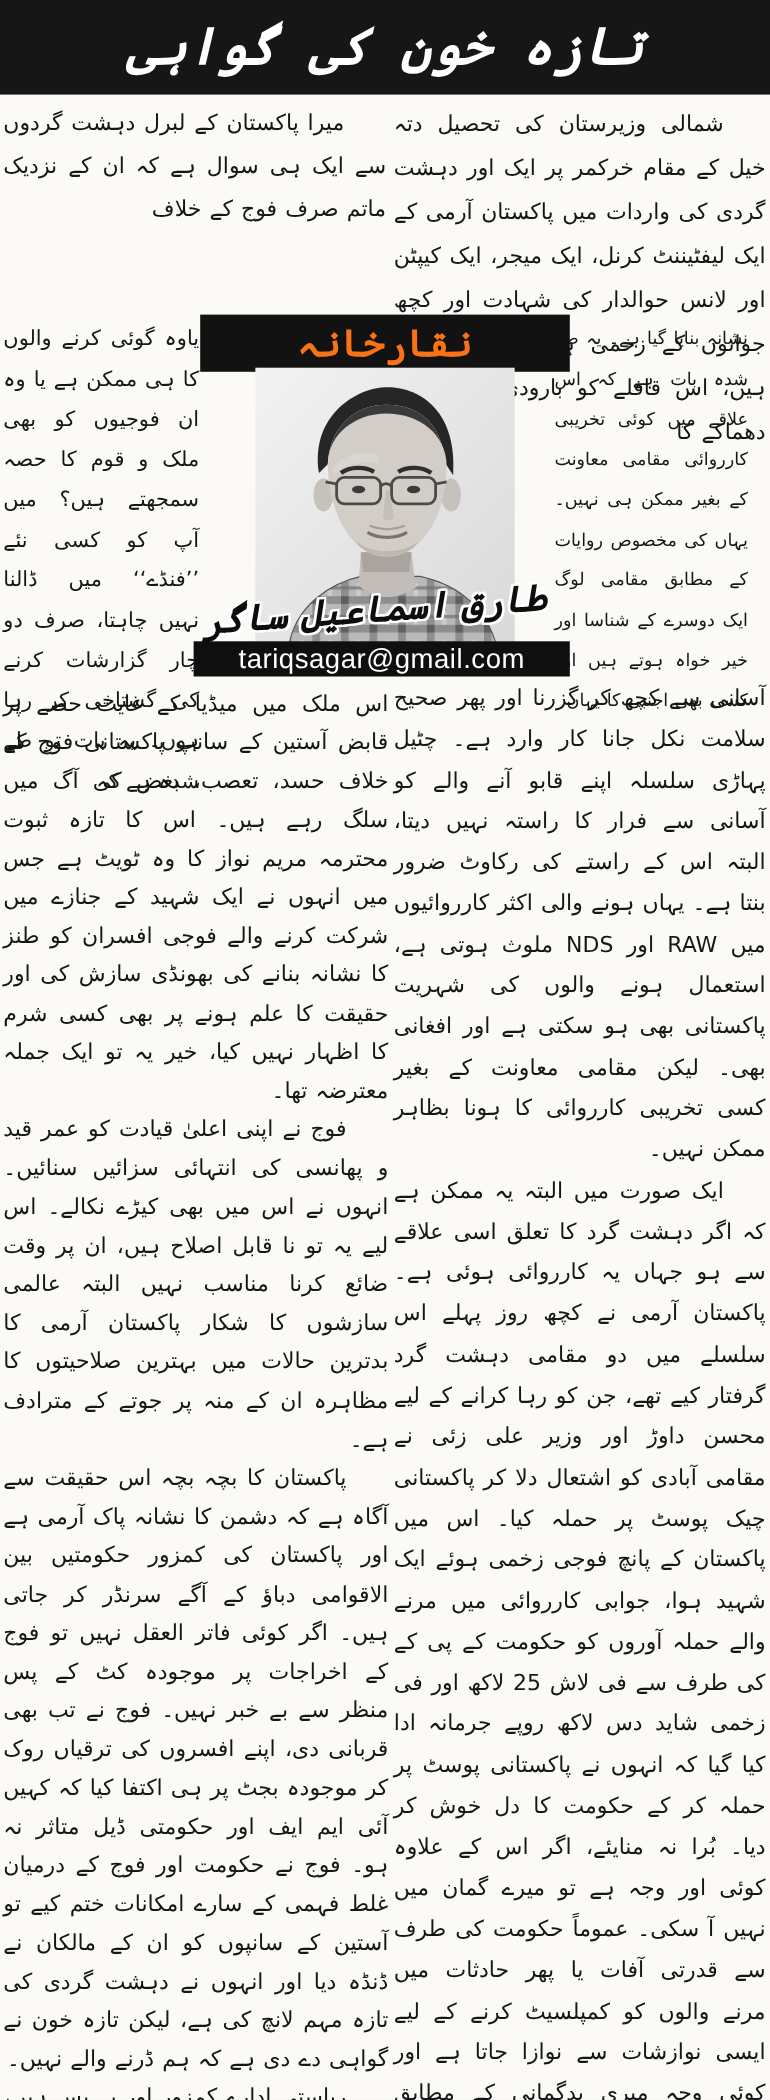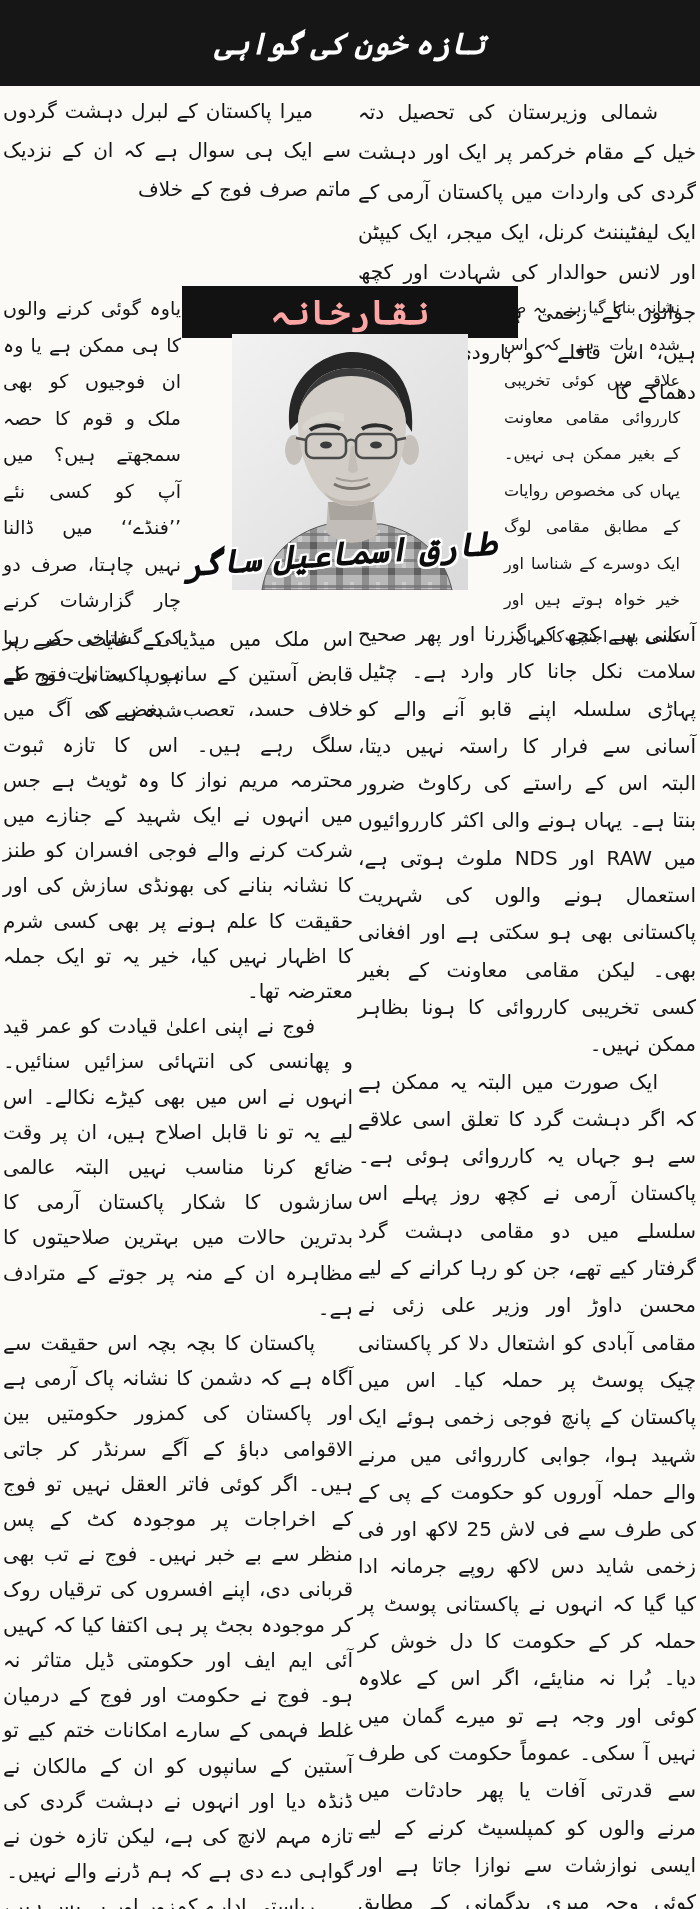--- a/index.html
+++ b/index.html
@@ -14,23 +14,23 @@
     direction:rtl;
   }
   
   .masthead{
     position:absolute;left:0;top:0;width:700px;height:86px;
     background:#161616;
     display:flex;align-items:center;justify-content:center;
   }
   .masthead h1{
     margin:0;color:#ffffff;
-    font-size:30px;font-weight:bold;font-style:italic;
+    font-size:47px;font-weight:bold;font-style:italic;
     letter-spacing:1px;
-    font-family:Liberation Sans, sans-serif;
+    font-family:Liberation Mono, monospace;
   }
   
   .tblock{
     position:absolute;
     text-align:justify;
     font-size:20px;
     line-height:37px;
     word-spacing:1px;
   }
   .tblock p{margin:0;padding:0;}
@@ -43,21 +43,21 @@
   .lc-top   {left:3px;top:92px;width:348px;line-height:39px;}
   .lc-beside{left:3px;top:290px;width:178px;line-height:36.5px;font-size:19px;}
   .lc-bottom{left:3px;top:622px;width:350px;line-height:35.2px;}
   
   .colbox{
     position:absolute;left:182px;top:286px;width:336px;height:52px;
     background:#121212;
     display:flex;align-items:center;justify-content:center;
   }
   .colbox .label{
-    color:#fca5a5;font-size:34px;font-weight:bold;
+    color:#f97316;font-size:34px;font-weight:bold;
     font-family:"DejaVu Serif",serif;
   }
   .photo{
     position:absolute;left:232px;top:334px;width:236px;height:256px;
   }
   .authorname{
     position:absolute;left:200px;top:520px;width:280px;height:66px;
     display:flex;align-items:center;justify-content:center;
     transform:rotate(-4deg);
     font-family:"DejaVu Serif",serif;
@@ -165,14 +165,17 @@
 
       <path d="M102,150 C112,156 128,156 138,150" stroke="#7a736c" stroke-width="3" fill="none"></path>
       <path d="M104,144 C114,148 126,148 136,144" stroke="#a59e96" stroke-width="2" fill="none"></path>
 
       <path d="M92,158 C104,170 136,170 148,158 C140,176 100,176 92,158 Z" fill="#beb8b1"></path>
     </svg>
   </div>
 
   <div class="authorname">طارق اسماعیل ساگر</div>
 
+  <div class="emailbar">
+    <span>tariqsagar@gmail.com</span>
+  </div>
 
 </div>
 
 </body></html>

